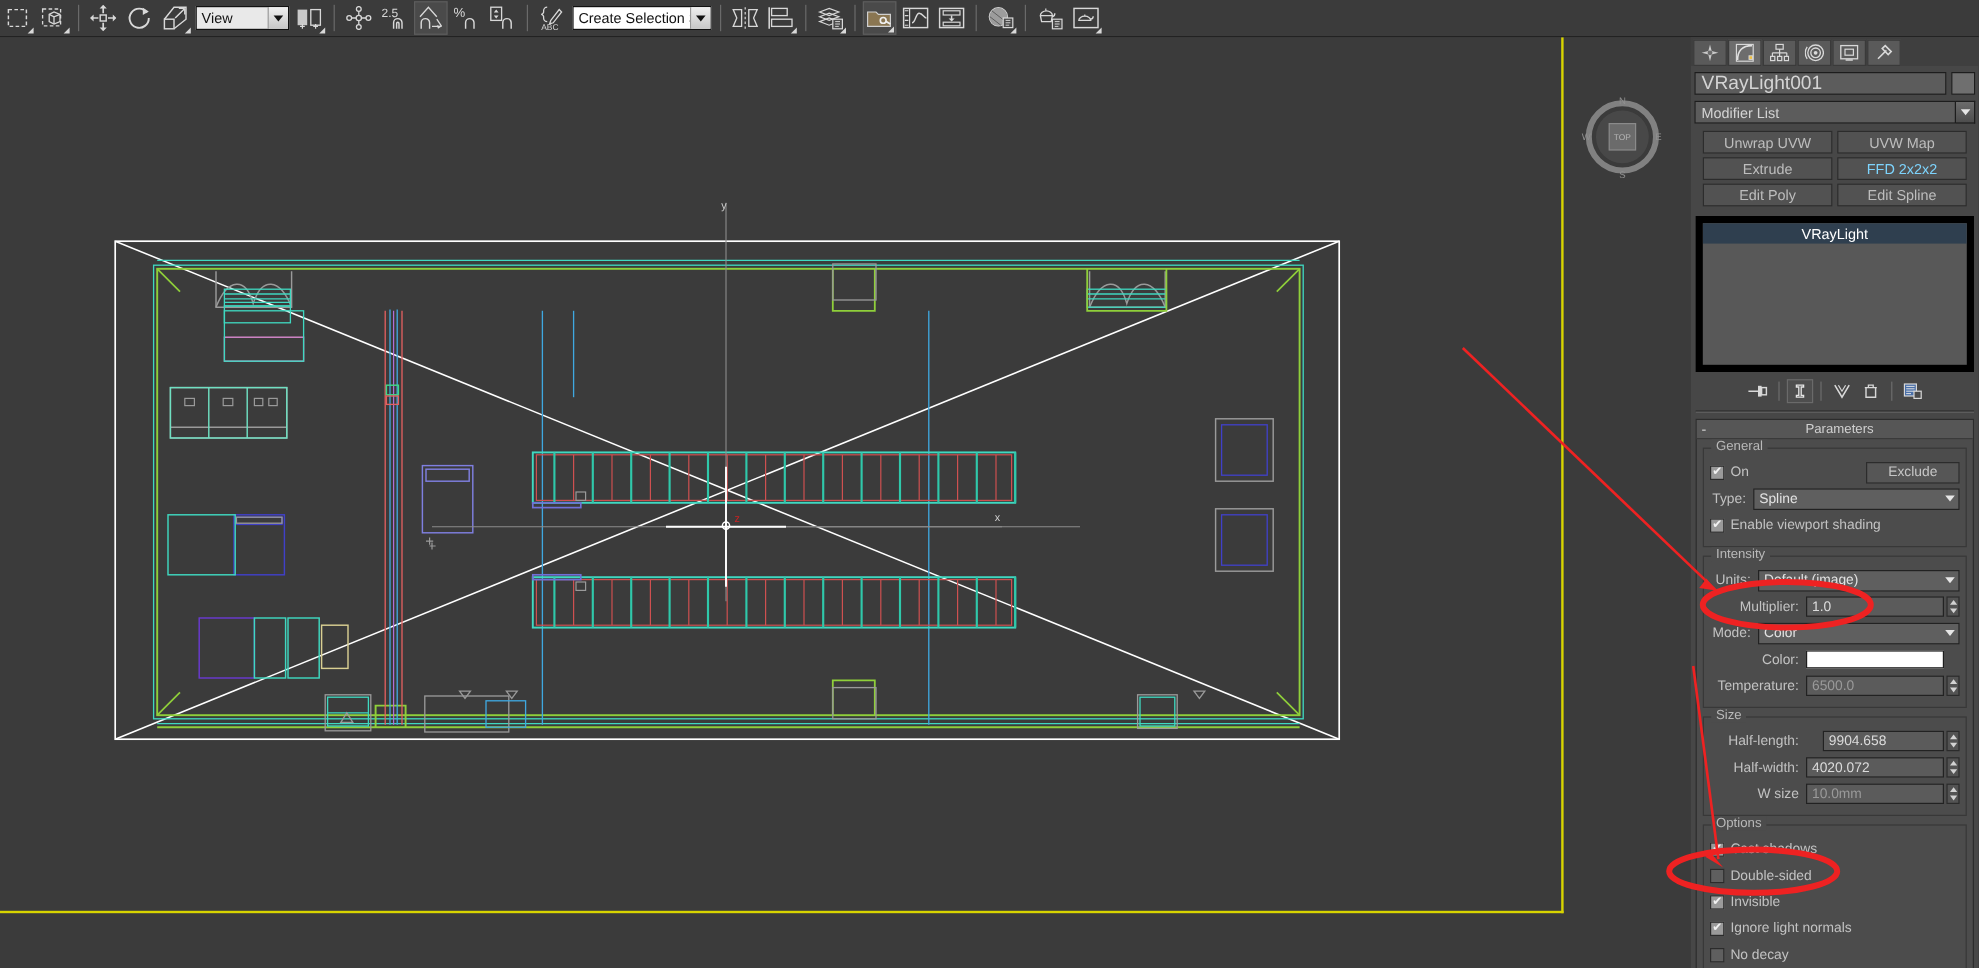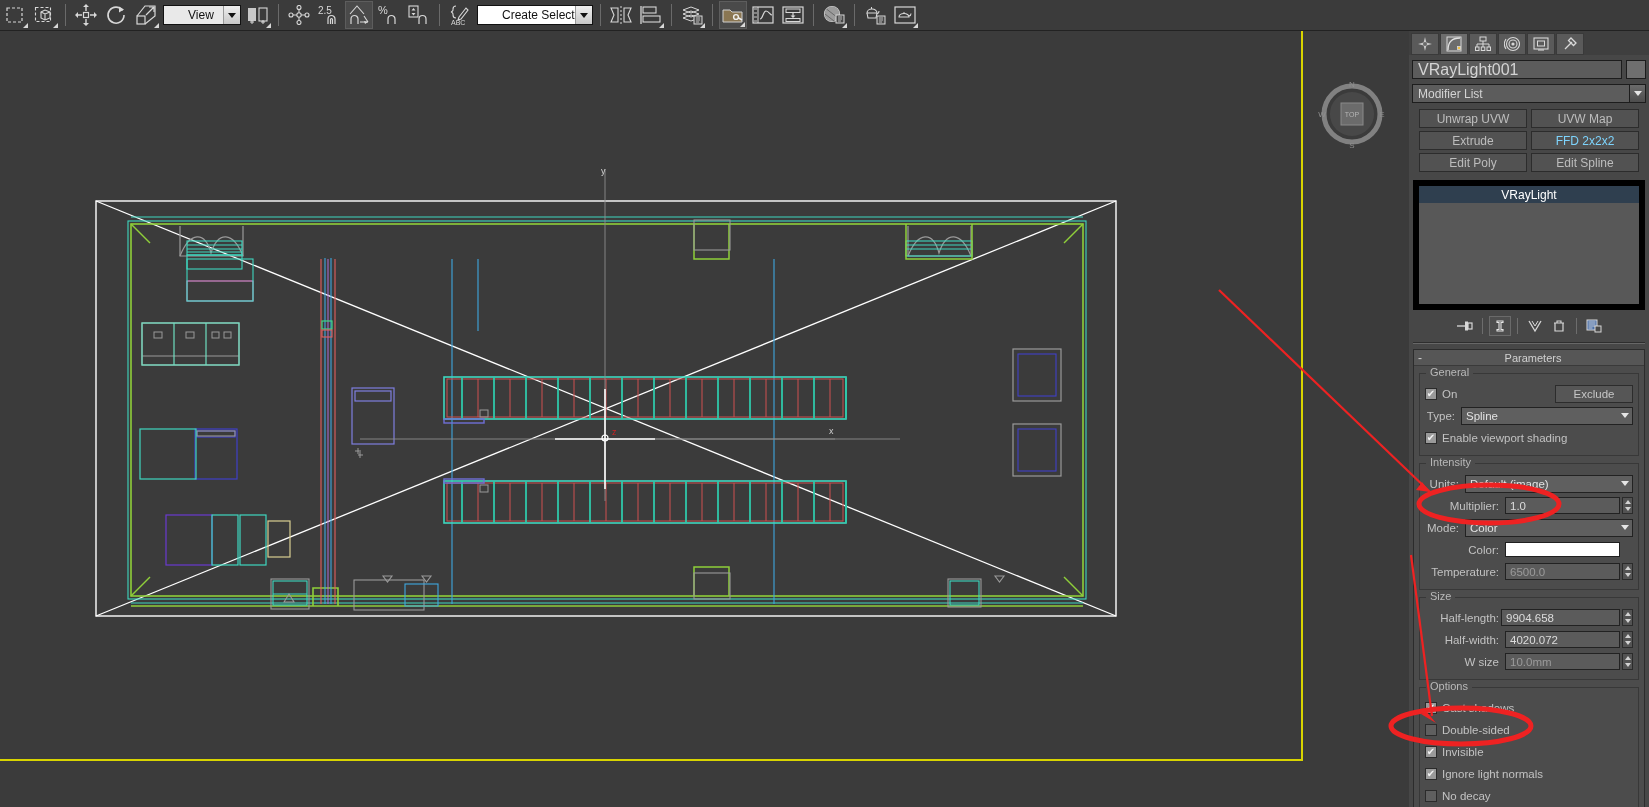--- a/index.html
+++ b/index.html
@@ -30,21 +30,21 @@
   .tb-icon { display: block; }
   .flyout::after {
     content:''; position:absolute; right:1px; bottom:1px;
     border-left: 5px solid transparent; border-bottom: 5px solid #d8d8d8;
   }
   .tb-combo {
     height: 20px; background: #e9e9e9; border: 1px solid #111;
     display: flex; align-items: center; margin: 0 2px;
     font-size: 12px; color: #111; position: relative;
   }
-  .tb-combo .lbl { padding: 0 4px; flex: 1; white-space: nowrap; overflow: hidden; margin-left: 20px; }
+  .tb-combo .lbl { padding: 0 4px; flex: 1; white-space: nowrap; overflow: hidden; }
   .tb-combo .arw {
     width: 17px; height: 18px; background: linear-gradient(#efefef,#c7c7c7);
     border-left: 1px solid #999;
     display: flex; align-items: center; justify-content: center;
   }
   .caret-dn { width:0;height:0;border-left:4px solid transparent;border-right:4px solid transparent;border-top:5px solid #111; }
   #view-combo { width: 78px; }
   #selset-combo { width: 116px; background:#fff; }
 
   
@@ -814,21 +814,21 @@
               <i class="sp-up"></i>
               <i class="sp-dn"></i>
             </span>
         </div>
       </div>
 
       <div class="group">
         <span class="gtitle">Size</span>
         <div class="prow">
           <span class="plabel" style="width:74px">Half-length:</span>
-          <span class="spin-field" style="flex:1;margin-left:2px">9904.658</span>
+          <span class="spin-field" style="flex:1;margin-left:20px">9904.658</span>
           <span class="spinner">
               <i class="sp-up"></i>
               <i class="sp-dn"></i>
             </span>
         </div>
         <div class="prow">
           <span class="plabel" style="width:74px">Half-width:</span>
           <span class="spin-field" style="flex:1;margin-left:6px">4020.072</span>
           <span class="spinner">
               <i class="sp-up"></i>

